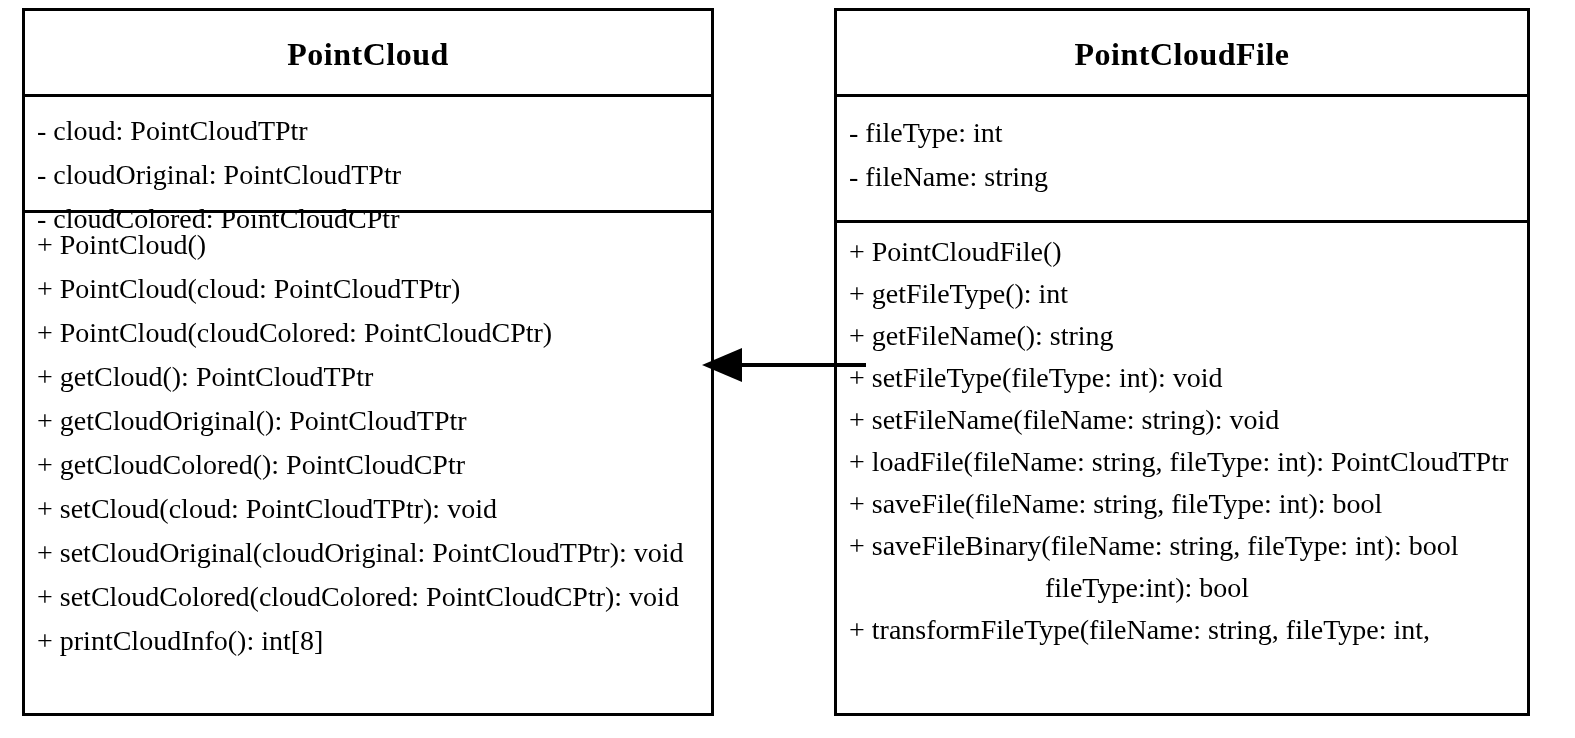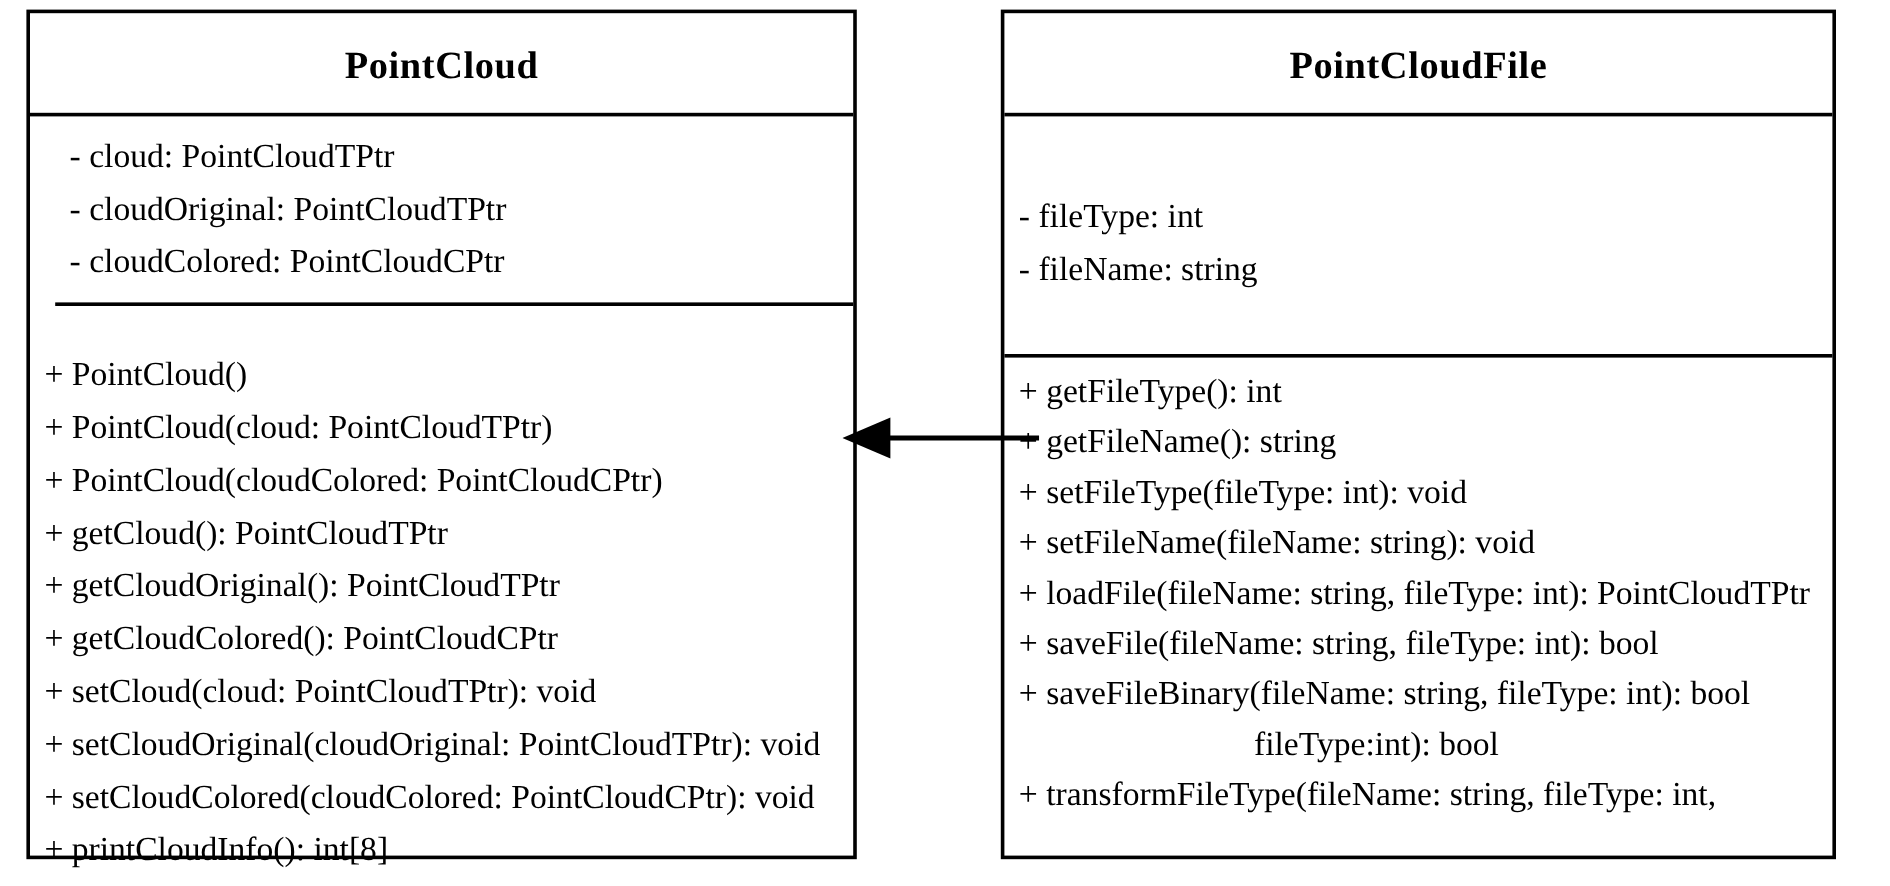--- a/index.html
+++ b/index.html
@@ -29,27 +29,27 @@
   .section {
     border-bottom: 3px solid #000000;
   }
   .section:last-child { border-bottom: none; }
   .line {
     font-size: 28px;
     white-space: nowrap;
   }
   
   #box-pointcloud { left: 22px; top: 8px; width: 692px; height: 708px; }
-  #box-pointcloud .attrs   { height: 158px; padding: 12px 0 0 12px; margin-left: 21px; }
+  #box-pointcloud .attrs   { height: 116px; padding: 12px 0 0 12px; }
   #box-pointcloud .attrs .line   { line-height: 44px; }
-  #box-pointcloud .methods { padding: 10px 0 0 12px; margin-top: 26px; }
+  #box-pointcloud .methods { padding: 10px 0 0 12px; }
   #box-pointcloud .methods .line { line-height: 44px; }
   
   #box-pointcloudfile { left: 834px; top: 8px; width: 696px; height: 708px; }
-  #box-pointcloudfile .attrs   { height: 153px; padding: 14px 0 0 12px; margin-top: 48px; }
+  #box-pointcloudfile .attrs   { height: 126px; padding: 14px 0 0 12px; }
   #box-pointcloudfile .attrs .line   { line-height: 44px; }
   #box-pointcloudfile .methods { padding: 8px 0 0 12px; }
   #box-pointcloudfile .methods .line { line-height: 42px; }
   .cont { padding-left: 196px; }
   
   .arrow-svg {
     position: absolute;
     left: 702px;
     top: 343px;
     width: 164px;
@@ -82,20 +82,21 @@
     </div>
   </div>
 
   <div class="class-box" id="box-pointcloudfile">
     <div class="title">PointCloudFile</div>
     <div class="section attrs">
       <div class="line">- fileType: int</div>
       <div class="line">- fileName: string</div>
     </div>
     <div class="section methods">
+      <div class="line">+ PointCloudFile()</div>
       <div class="line">+ getFileType(): int</div>
       <div class="line">+ getFileName(): string</div>
       <div class="line">+ setFileType(fileType: int): void</div>
       <div class="line">+ setFileName(fileName: string): void</div>
       <div class="line">+ loadFile(fileName: string, fileType: int): PointCloudTPtr</div>
       <div class="line">+ saveFile(fileName: string, fileType: int): bool</div>
       <div class="line">+ saveFileBinary(fileName: string, fileType: int): bool</div>
       <div class="line cont">fileType:int): bool</div>
       <div class="line">+ transformFileType(fileName: string, fileType: int,</div>
     </div>

